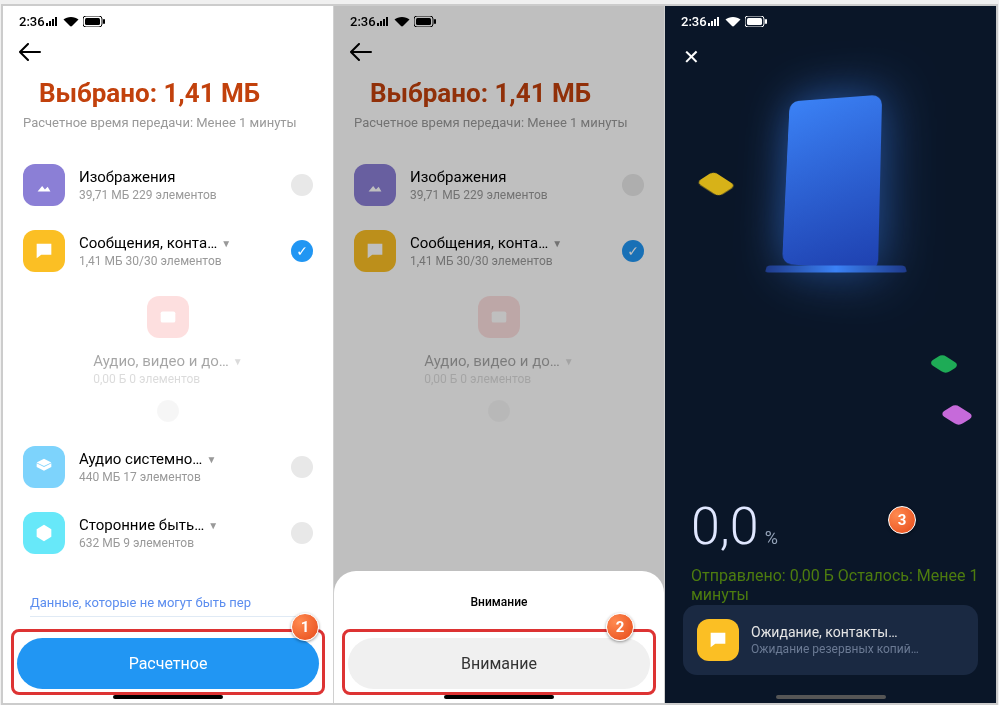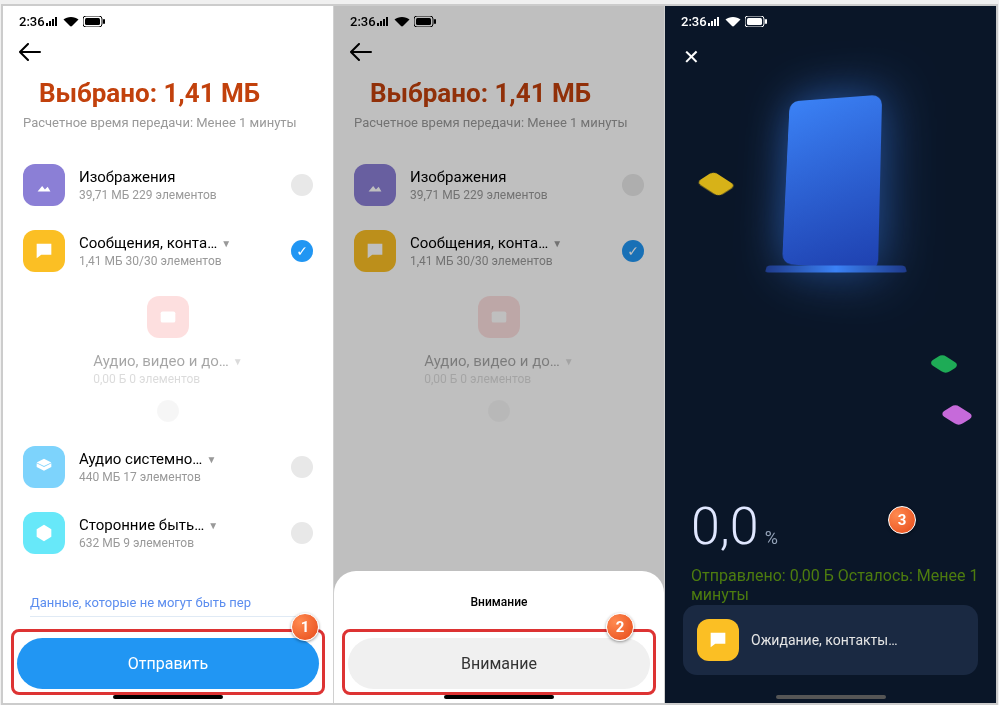--- a/index.html
+++ b/index.html
@@ -159,21 +159,21 @@
               <span>Сторонние быть…</span>
               <span class="chevron">▼</span>
             </div>
             <div class="item-sub">632 МБ  9 элементов</div>
           </div>
       <div class="check"></div>
     </div>
   </div>
   <div class="link-row" style="position:absolute;bottom:86px;left:20px;right:20px">Данные, которые не могут быть пер</div>
   <div class="bottom">
-    <div class="btn-primary">Отправить</div>
+    <div class="btn-primary">Расчетное</div>
   </div>
   <div class="red-box" style="bottom:8px;left:8px;right:8px;height:66px"></div>
   <div class="badge" style="bottom:62px;right:14px">1</div>
   <div class="home-ind"></div>
 </div>
 
 <div class="screen">
   <div class="status-bar">
     <span>2:36</span>
     <span class="status-icons">
@@ -287,18 +287,19 @@
   <div class="badge" style="top:500px;right:80px">3</div>
   <div class="progress-sub">Отправлено: 0,00 Б  Осталось: Менее 1 минуты</div>
   <div class="dark-card">
     <div class="icon-box ic-msg">
           <svg viewBox="0 0 24 24" fill="#fff">
             <path d="M4 4h16v12H9l-5 4V4z"></path>
           </svg>
         </div>
     <div class="item-body">
       <div class="item-title">Ожидание, контакты…</div>
+      <div class="item-sub">Ожидание резервных копий…</div>
     </div>
   </div>
   <div class="home-ind"></div>
 </div>
 
 </div>
 
 </body></html>

